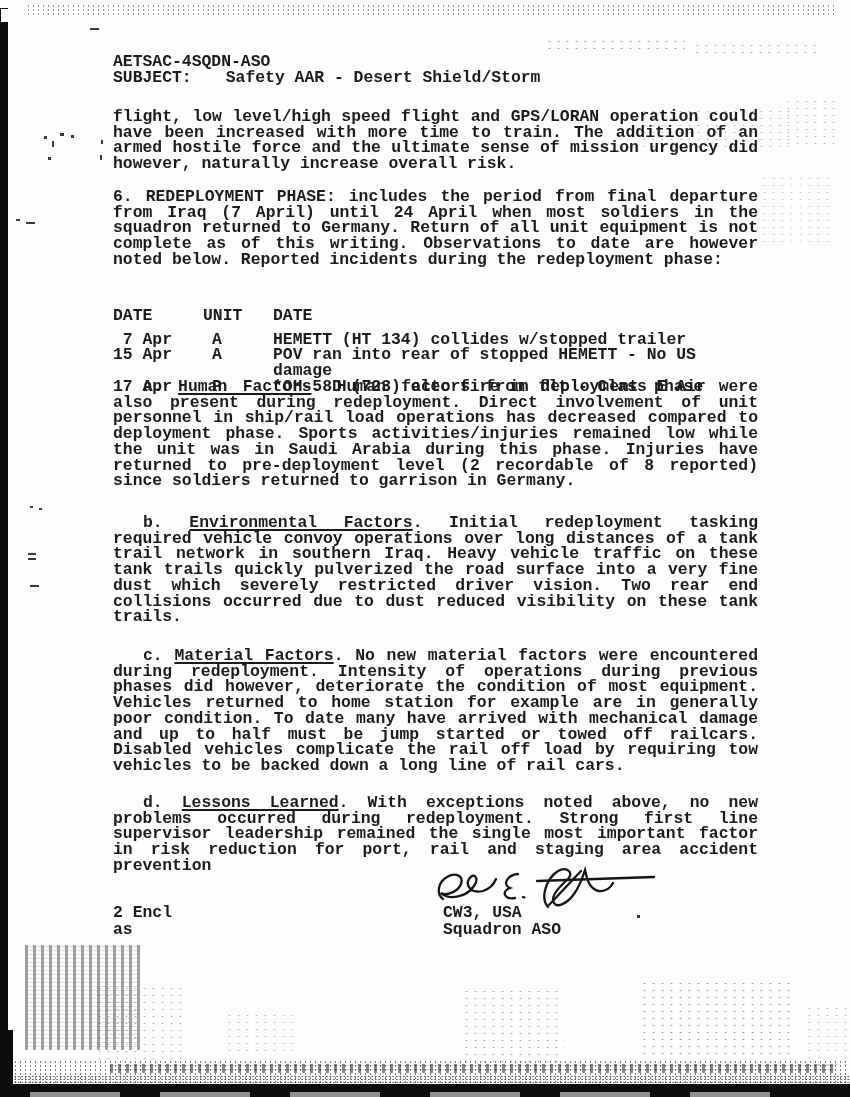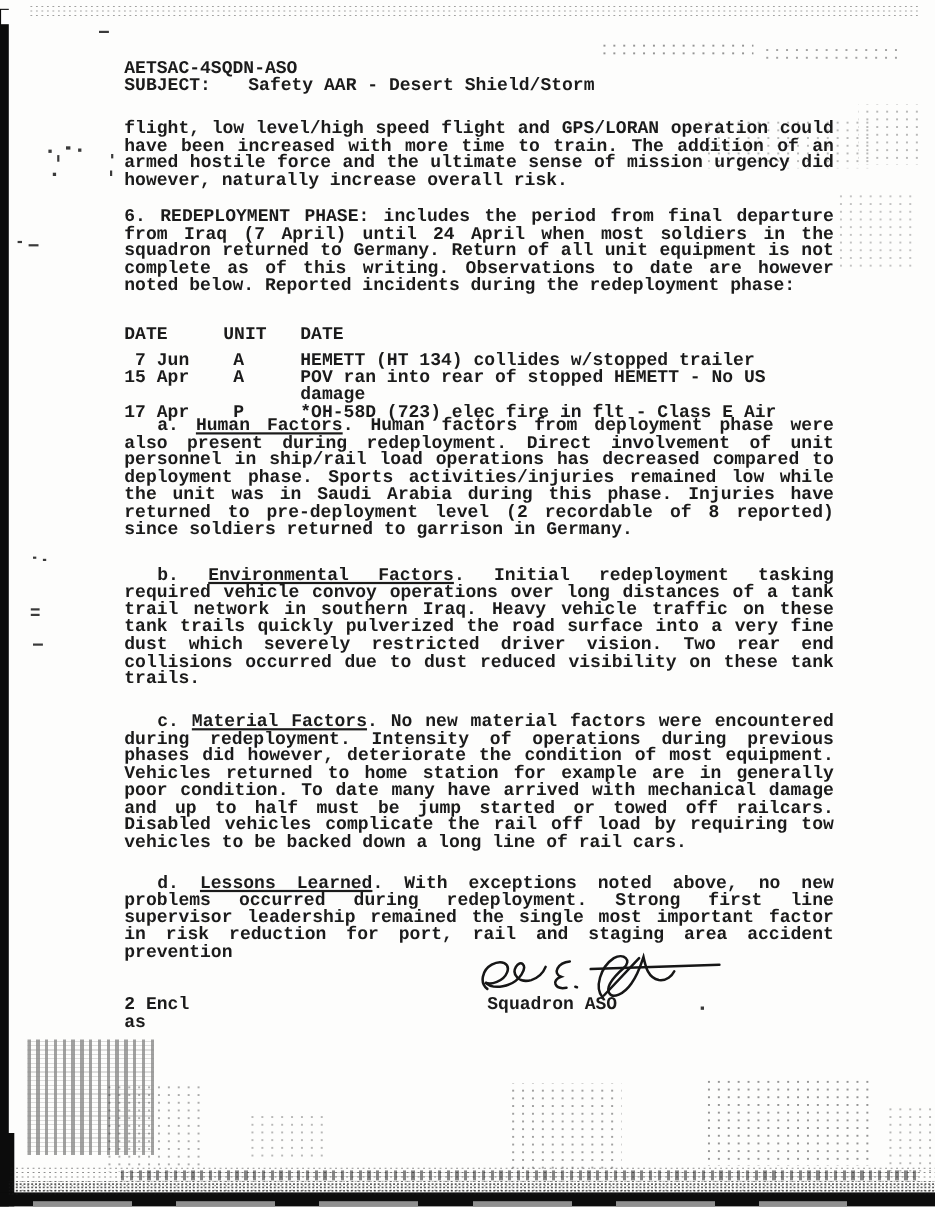--- a/index.html
+++ b/index.html
@@ -42,29 +42,29 @@
 
   <div class="block" style="top:54px">
     <div>AETSAC-4SQDN-ASO</div>
     <div><span>SUBJECT:</span><span class="gap">Safety AAR - Desert Shield/Storm</span></div>
   </div>
 
   <p class="block just" style="top:109px">flight, low level/high speed flight and GPS/LORAN operation could have been increased with more time to train.  The addition of an armed hostile force and the ultimate sense of mission urgency did however, naturally increase overall risk.</p>
 
   <p class="block just" style="top:189px"><span>6.</span>  <span>REDEPLOYMENT PHASE:</span>  <span>includes the period from final departure from Iraq (7 April) until 24 April when most soldiers in the squadron returned to Germany.  Return of all unit equipment is not complete as of this writing.  Observations to date are however noted below.  Reported incidents during the redeployment phase:</span></p>
 
-  <div class="block" style="top:296px">
+  <div class="block" style="top:308px">
     <div class="trow thead">
       <span class="c-date">DATE</span>
       <span class="c-unit">UNIT</span>
       <span class="c-event">DATE</span>
     </div>
     <div class="tbody">
       <div class="trow">
-        <span class="c-date"> 7 Jun</span>
+        <span class="c-date"> 7 Apr</span>
         <span class="c-unit">A</span>
         <span class="c-event">HEMETT (HT 134) collides w/stopped trailer</span>
       </div>
       <div class="trow">
         <span class="c-date">15 Apr</span>
         <span class="c-unit">A</span>
         <span class="c-event">POV ran into rear of stopped HEMETT - No US damage</span>
       </div>
       <div class="trow">
         <span class="c-date">17 Apr</span>
@@ -92,20 +92,21 @@
       <path d="M13,33 C6,28 8,16 17,11 C26,6 34,10 31,18 C28,26 16,30 11,27 C18,34 36,32 44,20 C50,11 43,6 39,13 C35,20 42,28 53,25 C59,23 64,18 66,13"></path>
       <path d="M88,8 C77,9 72,19 80,22 C71,25 74,34 85,32"></path>
       <path d="M93,31 l1.5,0.5"></path>
       <path d="M118,41 C110,32 116,13 128,5 C137,0 145,7 137,14 C128,22 120,31 124,37 C127,42 137,38 144,28 C150,20 153,10 155,4 C157,13 159,23 169,25 C176,26 181,21 183,17"></path>
       <path d="M151,5 L119,39"></path>
       <path d="M107,15 L224,11"></path>
     </g>
   </svg>
 
   <div class="block sigtext" style="top:905px">
+    <div>CW3, USA</div>
     <div>Squadron ASO</div>
   </div>
 
   <div class="art bar" style="left:0;top:8px;width:8px;height:1089px"></div>
   <div class="art bar" style="left:0;top:1030px;width:13px;height:67px"></div>
   <div class="art" style="left:1px;top:9px;width:8px;height:13px;background:#fff"></div>
   <div class="art bar" style="left:0;top:1084px;width:850px;height:13px"></div>
   <div class="art graydash" style="left:30px;top:1092px;width:90px;height:5px"></div>
   <div class="art graydash" style="left:160px;top:1092px;width:90px;height:5px"></div>
   <div class="art graydash" style="left:290px;top:1092px;width:90px;height:5px"></div>

